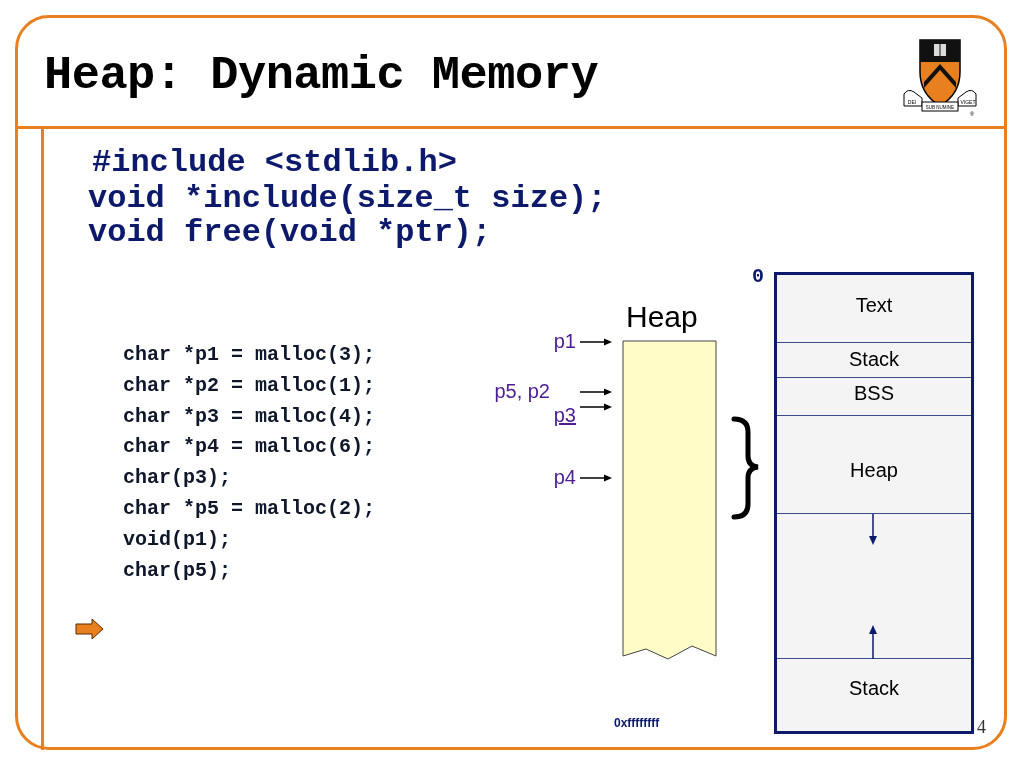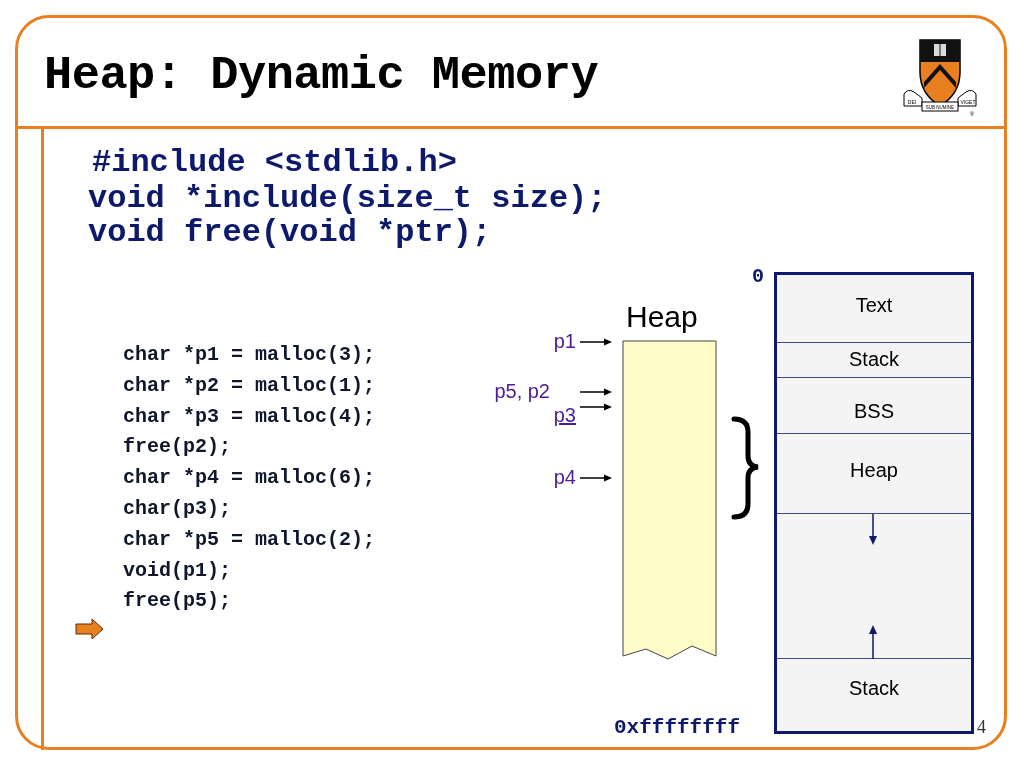--- a/index.html
+++ b/index.html
@@ -18,21 +18,21 @@
 
   .prog { position: absolute; left: 123px; top: 340px; }
   .prog-line { font-family: "Liberation Mono", monospace; font-weight: bold; font-size: 20px; line-height: 30.8px; color: #0f172a; white-space: pre; }
 
   .cur-arrow { position: absolute; left: 75px; top: 618px; width: 30px; height: 22px; }
 
   .heap-label { position: absolute; left: 626px; top: 300px; font-size: 30px; color: #000; }
   .ptr-label { position: absolute; font-size: 20px; color: #4c1d95; text-align: right; width: 80px; }
 
   .addr-zero { position: absolute; left: 752px; top: 265px; font-family: "Liberation Mono", monospace; font-weight: bold; font-size: 20px; color: #0d1a6b; }
-  .addr-max { position: absolute; left: 614px; top: 716px; font-family: Liberation Mono, monospace; font-weight: bold; font-size: 21px; color: #0d1a6b; }
+  .addr-max { position: absolute; left: 614px; top: 716px; font-family: Liberation Sans, sans-serif; font-weight: bold; font-size: 12px; color: #0d1a6b; }
 
   .mem { position: absolute; left: 774px; top: 272px; width: 200px; height: 462px; border: 3px solid #0d1a6b; box-sizing: border-box; background: #f4f4f4; }
   .seg { position: absolute; left: 0; width: 100%; box-sizing: border-box; border-bottom: 1px solid #3a4a8a; text-align: center; font-size: 20px; color: #000; }
   .seg span { display: inline-block; }
 
   .page-num { position: absolute; left: 977px; top: 717px; font-family: "Liberation Serif", serif; font-size: 18px; color: #333; }
 
   svg.overlay { position: absolute; left: 0; top: 0; }
 </style>
 </head>
@@ -60,26 +60,25 @@
 </svg>
 
 <div class="code proto-line" style="top:146px;left:92px;">#include &lt;stdlib.h&gt;</div>
 <div class="code proto-line" style="top:182px;">void *include(size_t size);</div>
 <div class="code proto-line" style="top:216px;">void free(void *ptr);</div>
 
 <div class="prog">
   <div class="prog-line">char *p1 = malloc(3);</div>
   <div class="prog-line">char *p2 = malloc(1);</div>
   <div class="prog-line">char *p3 = malloc(4);</div>
-  <div class="prog-line">free(p2);</div>
   <div class="prog-line">char *p4 = malloc(6);</div>
   <div class="prog-line">char(p3);</div>
   <div class="prog-line">char *p5 = malloc(2);</div>
   <div class="prog-line">void(p1);</div>
-  <div class="prog-line">free(p5);</div>
+  <div class="prog-line">char(p5);</div>
 </div>
 
 <svg class="cur-arrow" viewBox="0 0 30 22">
   <path d="M1 6 L17 6 L17 1 L28 11 L17 21 L17 16 L1 16 Z" fill="#e8801f" stroke="#5a2a00" stroke-width="1"></path>
 </svg>
 
 <div class="heap-label">Heap</div>
 
 <div class="ptr-label" style="left:496px;top:330px;">p1</div>
 <div class="ptr-label" style="left:470px;top:380px;">p5, p2</div>
@@ -108,21 +107,21 @@
   </g>
   <path d="M734 419 Q748 419 748 432 L748 456 Q748 466 758 467 Q748 468 748 478 L748 504 Q748 517 734 517" fill="none" stroke="#000" stroke-width="5" stroke-linecap="round"></path>
 </svg>
 
 <div class="addr-zero">0</div>
 <div class="addr-max">0xffffffff</div>
 
 <div class="mem">
   <div class="seg" style="top:0;height:68px;line-height:60px;"><span>Text</span></div>
   <div class="seg" style="top:60px;height:43px;line-height:48px;"><span>Stack</span></div>
-  <div class="seg" style="top:108px;height:51px;line-height:56px;text-align:center;"><span>BSS</span></div>
+  <div class="seg" style="top:90px;height:51px;line-height:56px;text-align:center;"><span>BSS</span></div>
   <div class="seg" style="top:154px;height:85px;line-height:82px;"><span>Heap</span></div>
   <div class="seg" style="top:239px;height:145px;">
     <svg width="194" height="145" style="position:absolute;left:0;top:0;">
       <g stroke="#0d1a6b" stroke-width="1.5" fill="#0d1a6b">
         <line x1="96" y1="0" x2="96" y2="24"></line>
           <path d="M96 31 L92 22 L100 22 Z" stroke="none"></path>
       </g>
       <g stroke="#0d1a6b" stroke-width="1.5" fill="#0d1a6b">
         <line x1="96" y1="145" x2="96" y2="118"></line>
           <path d="M96 111 L92 120 L100 120 Z" stroke="none"></path>

